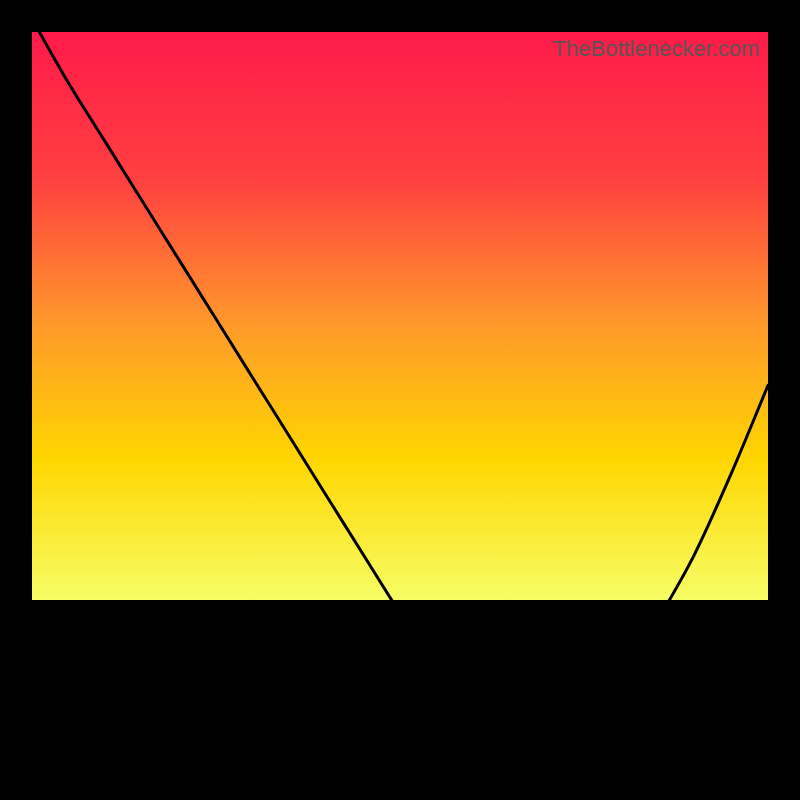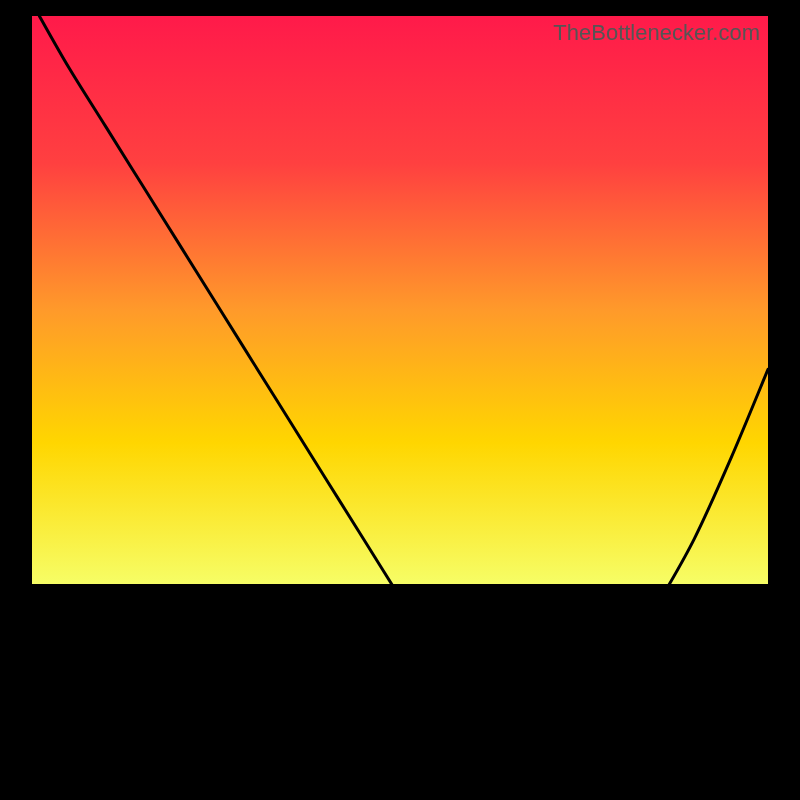--- a/index.html
+++ b/index.html
@@ -15,21 +15,21 @@
     position: absolute;
     left: 0;
     top: 0;
     width: 800px;
     height: 800px;
     background: #000;
   }
   .plot {
     position: absolute;
     left: 32px;
-    top: 16px;
+    top: 32px;
     width: 736px;
     height: 568px;
     overflow: hidden;
   }
   .watermark {
     position: absolute;
     top: 4px;
     right: 8px;
     color: #555;
     font-size: 22px;

